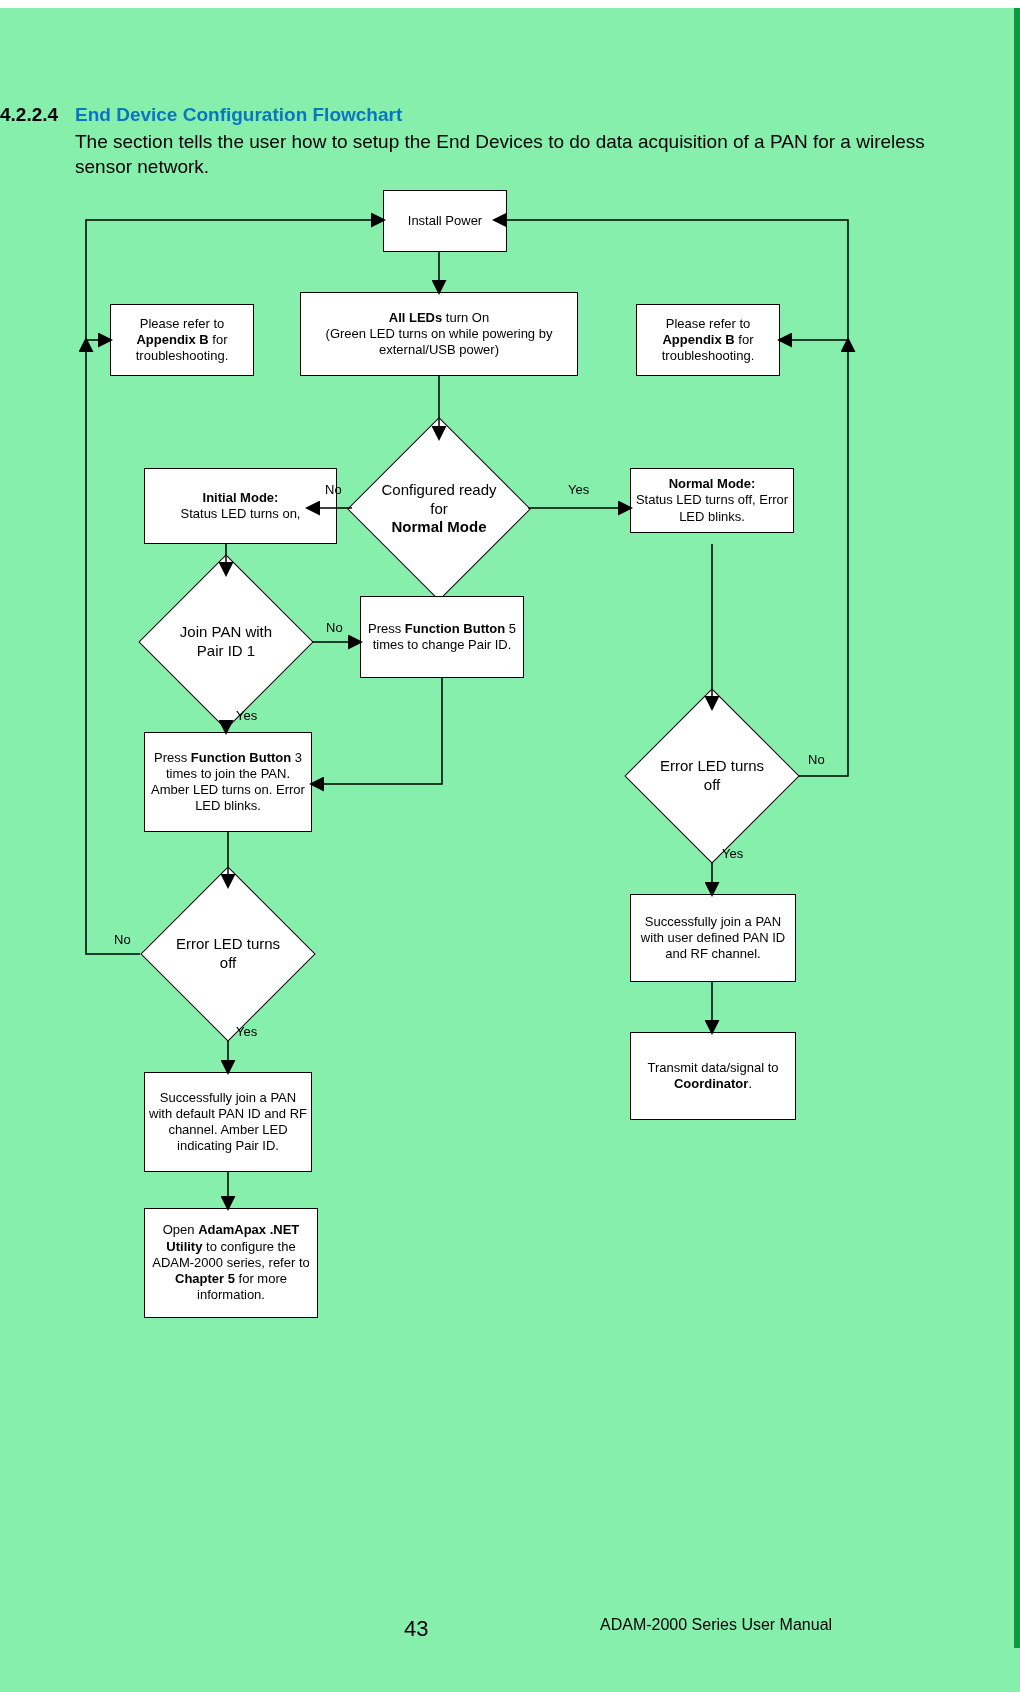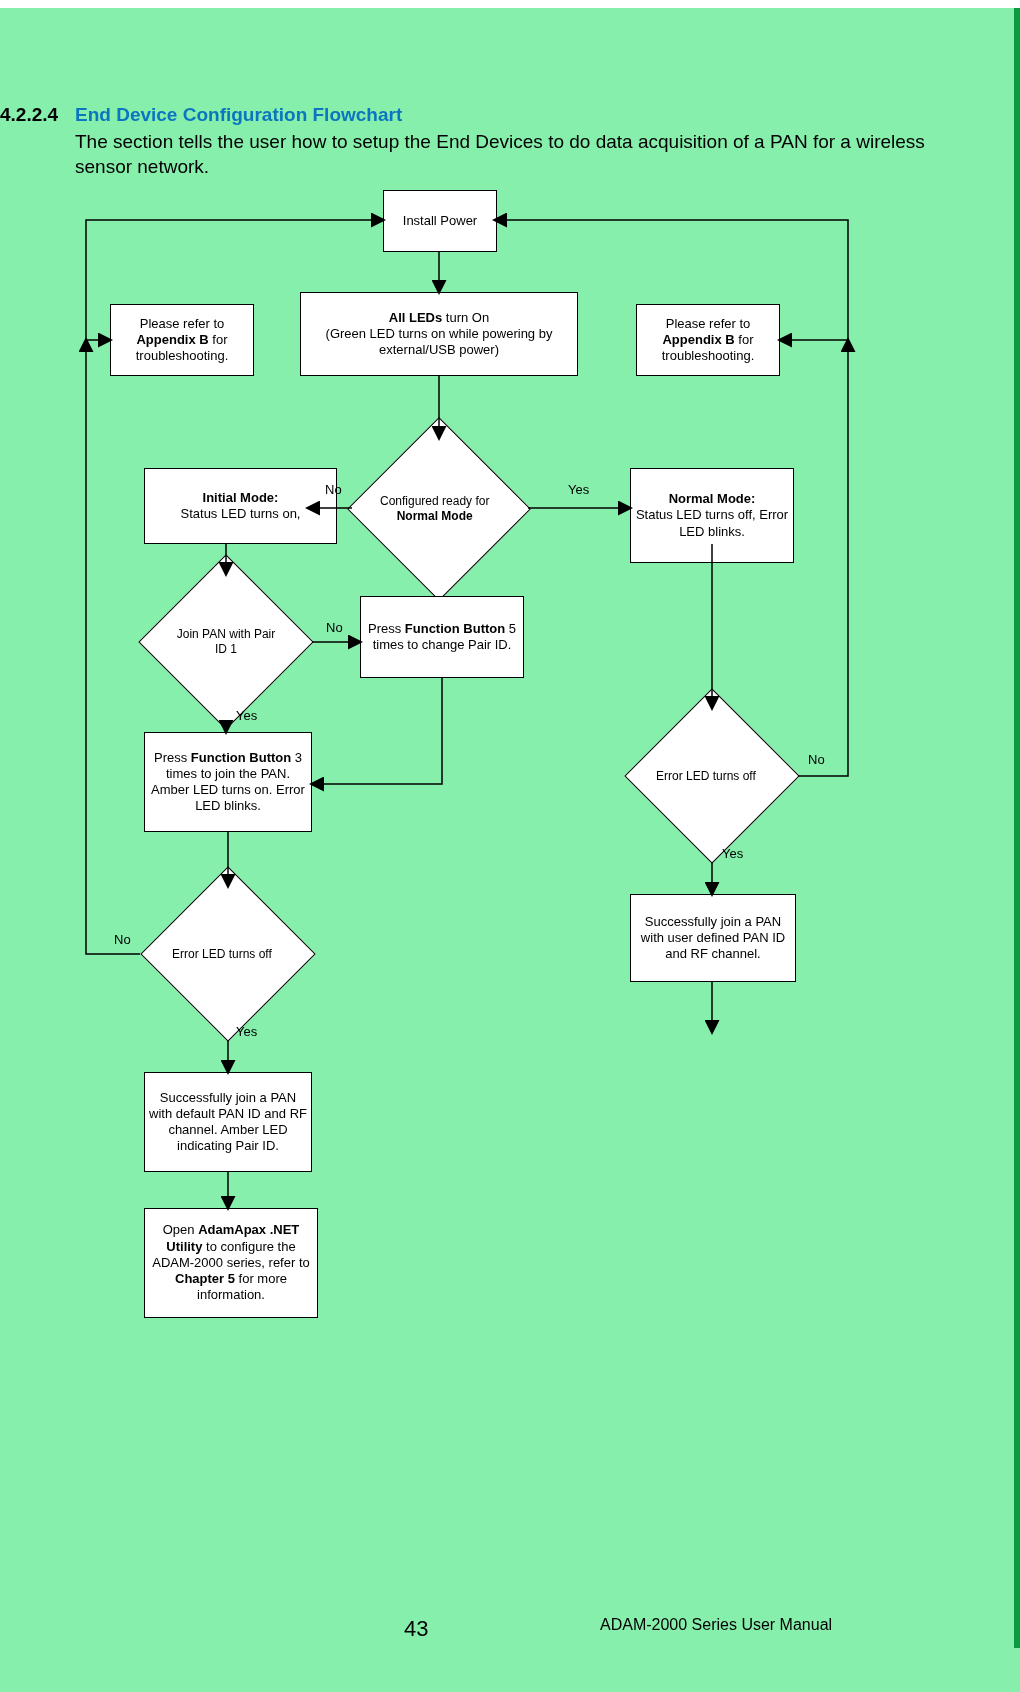--- a/index.html
+++ b/index.html
@@ -6,37 +6,37 @@
   .page{position:relative;width:1020px;height:1692px;margin:8px auto;background:#86efac}
   .side-bar{position:absolute;right:0;top:0;width:6px;height:1640px;background:#0a9a3f}
   .sec-num{position:absolute;left:0;top:96px;font-size:19px;font-weight:bold}
   .sec-title{position:absolute;left:75px;top:96px;font-size:19px;font-weight:bold;color:#0b76bf}
   .intro{position:absolute;left:75px;top:122px;width:860px;font-size:19px;line-height:1.3}
   .foot-page{position:absolute;left:404px;top:1608px;font-size:22px}
   .foot-title{position:absolute;left:600px;top:1608px;font-size:16px}
   .box{position:absolute;border:1.5px solid #000;background:#fff;text-align:center;font-size:13px;line-height:1.25;display:flex;align-items:center;justify-content:center;padding:4px;box-sizing:border-box}
   .diamond{position:absolute}
   .diamond .shape{position:absolute;inset:0;border:1.5px solid #000;background:#fff;transform:rotate(45deg)}
-  .diamond .txt{position:absolute;inset:0;display:flex;align-items:center;justify-content:flex-start;text-align:center;font-size:12px;line-height:1.25;padding:6px;box-sizing:border-box}
+  .diamond .txt{position:absolute;inset:0;display:flex;align-items:center;justify-content:flex-start;text-align:center;font-size:15px;line-height:1.25;padding:6px;box-sizing:border-box}
   .lbl{position:absolute;font-size:13px}
   svg.arrows{position:absolute;left:0;top:0;width:1020px;height:1692px;pointer-events:none}
   svg.arrows line,svg.arrows polyline{stroke:#000;stroke-width:1.5;fill:none}
   svg.arrows .head{fill:#000}
 </style>
 </head>
 <body>
 
 <div class="page">
   <div class="side-bar"></div>
 
   <div class="sec-num">4.2.2.4</div>
   <div class="sec-title">End Device Configuration Flowchart</div>
   <div class="intro">The section tells the user how to setup the End Devices to do data acquisition of a PAN for a wireless sensor network.</div>
 
-  <div class="box" style="left:383px;top:182px;width:114px;height:62px">
+  <div class="box" style="left:383px;top:182px;width:124px;height:62px">
     <span>Install Power</span>
   </div>
 
   <div class="box" style="left:110px;top:296px;width:144px;height:72px">
     <span>
       <span>Please refer to </span><b>Appendix B</b><span> for troubleshooting.</span>
     </span>
   </div>
 
   <div class="box" style="left:300px;top:284px;width:278px;height:84px">
@@ -56,21 +56,21 @@
     <div class="shape"></div>
     <div class="txt">
         <span><span>Configured ready for</span><br><b>Normal Mode</b></span>
       </div>
   </div>
 
   <div class="box" style="left:144px;top:460px;width:193px;height:76px">
     <span><b>Initial Mode:</b><br><span>Status LED turns on,</span></span>
   </div>
 
-  <div class="box" style="left:630px;top:460px;width:164px;height:95px">
+  <div class="box" style="left:630px;top:460px;width:164px;height:65px">
     <span><b>Normal Mode:</b><br><span>Status LED turns off, Error LED blinks.</span></span>
   </div>
 
   <div class="diamond" style="left:164px;top:572px;width:124px;height:124px">
     <div class="shape"></div>
     <div class="txt">
         <span>Join PAN with Pair ID 1</span>
       </div>
   </div>
 
@@ -97,20 +97,23 @@
   </div>
 
   <div class="box" style="left:630px;top:886px;width:166px;height:88px">
     <span>Successfully join a PAN with user defined PAN ID and RF channel.</span>
   </div>
 
   <div class="box" style="left:144px;top:1064px;width:168px;height:100px">
     <span>Successfully join a PAN with default PAN ID and RF channel. Amber LED indicating Pair ID.</span>
   </div>
 
+  <div class="box" style="left:630px;top:1024px;width:166px;height:88px">
+    <span><span>Transmit data/signal to </span><b>Coordinator</b><span>.</span></span>
+  </div>
 
   <div class="box" style="left:144px;top:1200px;width:174px;height:110px">
     <span><span>Open </span><b>AdamApax .NET Utility</b><span> to configure the ADAM-2000 series, refer to </span><b>Chapter 5</b><span> for more information.</span></span>
   </div>
 
   <span class="lbl" style="left:325px;top:474px">No</span>
   <span class="lbl" style="left:568px;top:474px">Yes</span>
   <span class="lbl" style="left:326px;top:612px">No</span>
   <span class="lbl" style="left:236px;top:700px">Yes</span>
   <span class="lbl" style="left:114px;top:924px">No</span>

